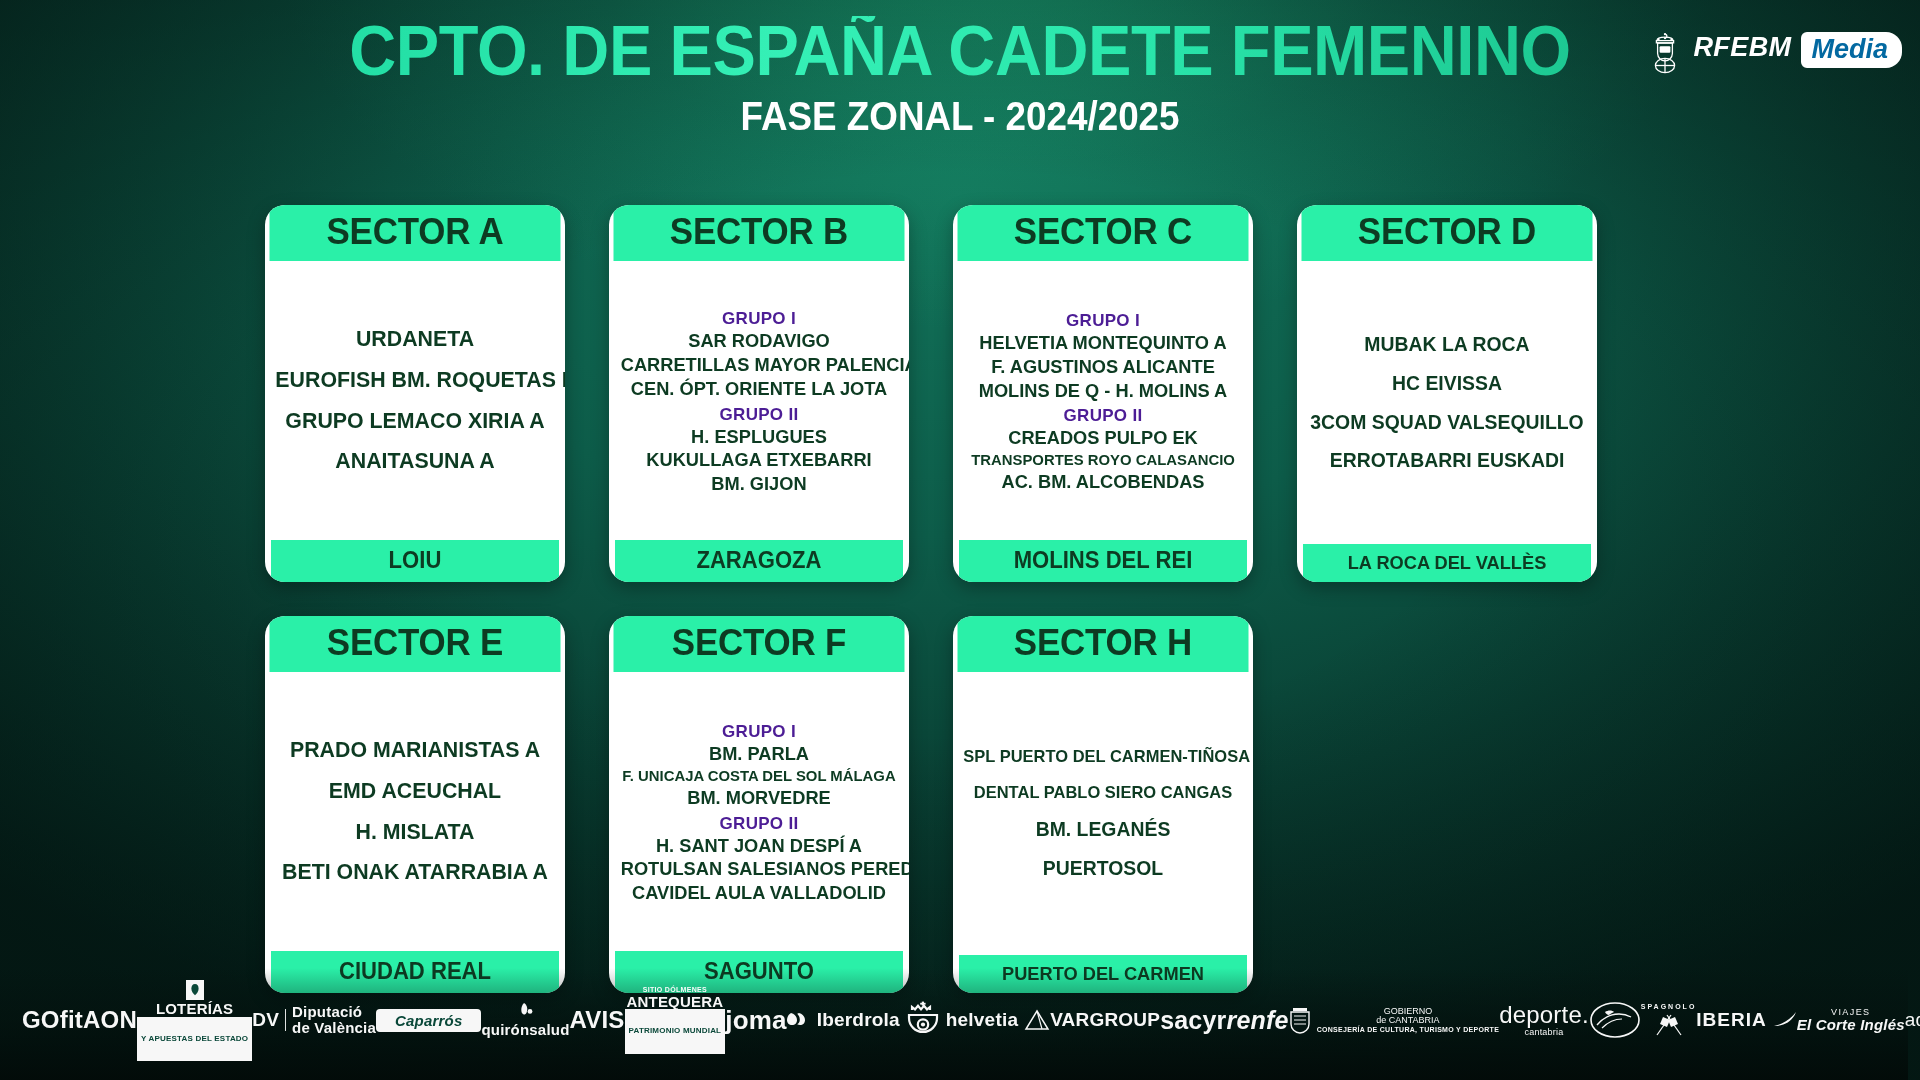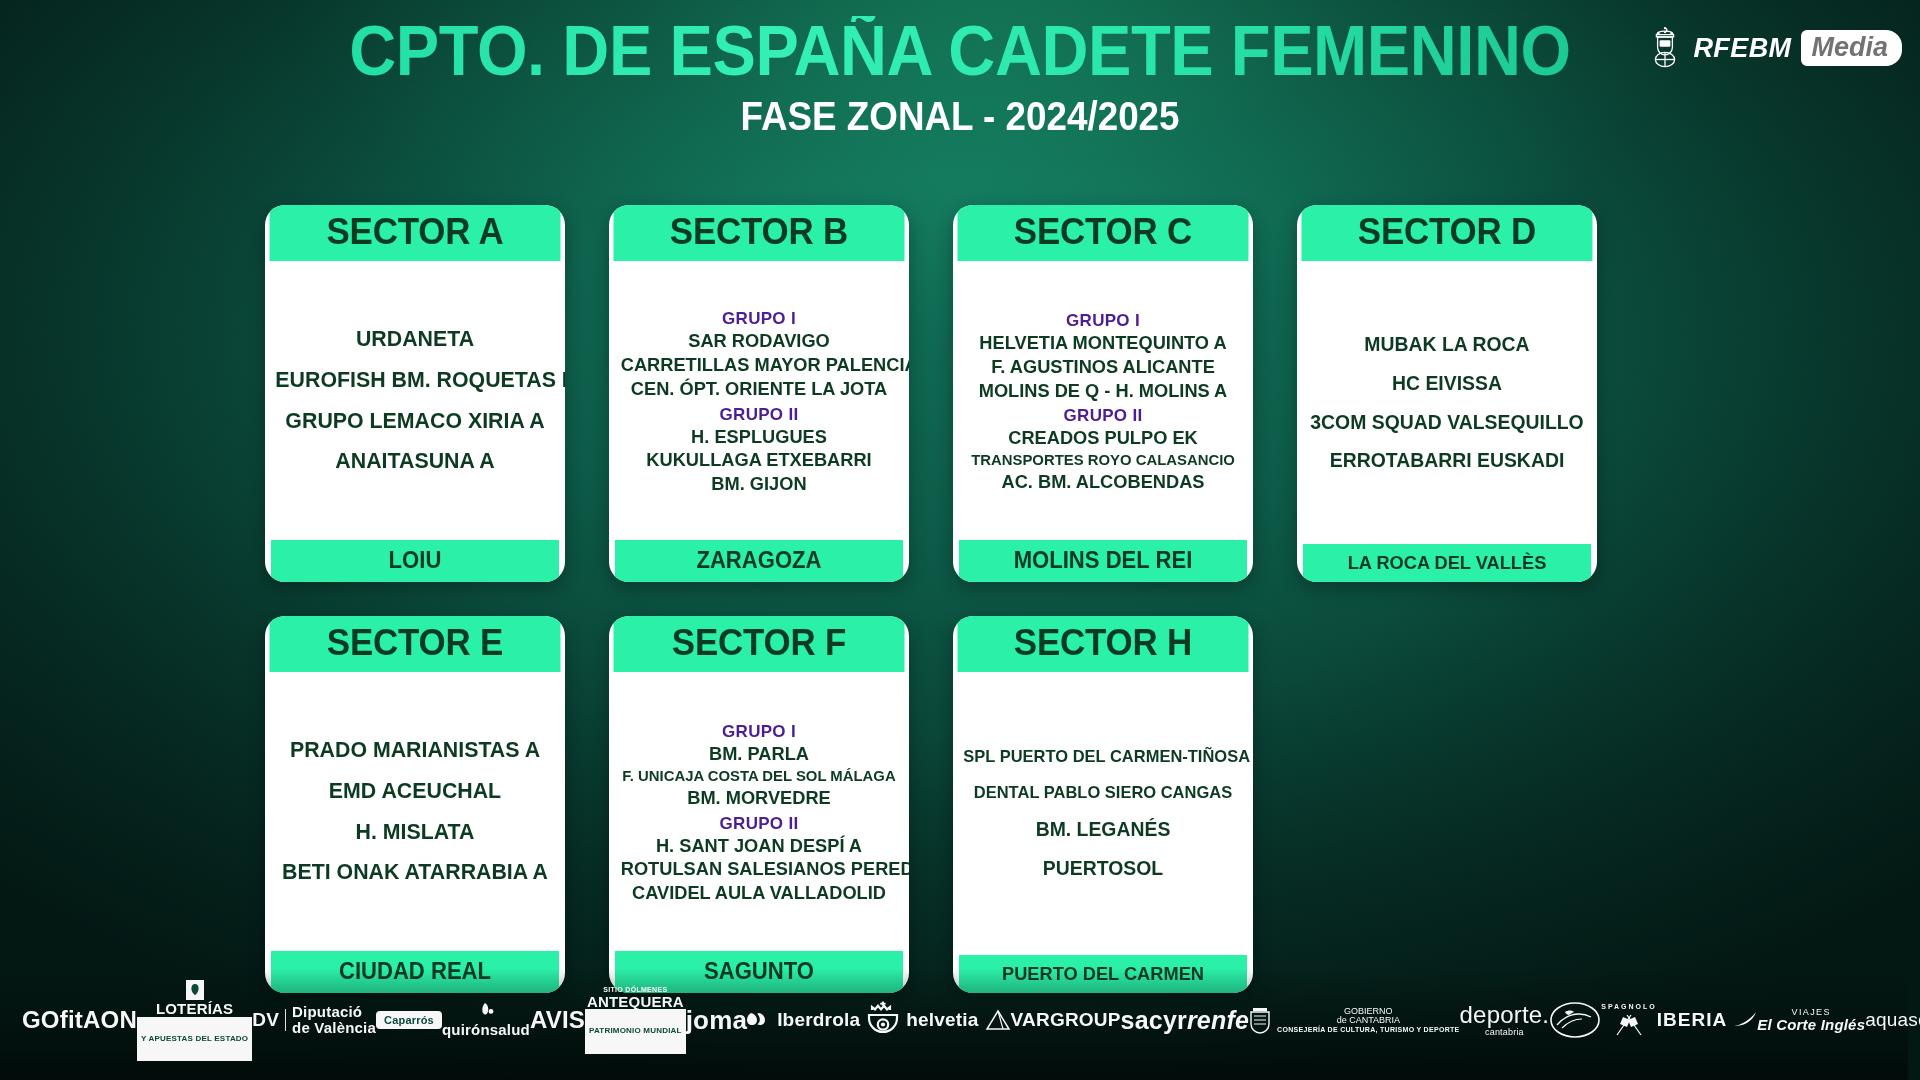--- a/index.html
+++ b/index.html
@@ -68,42 +68,42 @@
     color: #ffffff;
     text-transform: uppercase;
     letter-spacing: 0px;
     font-family: "Liberation Sans Narrow", "Liberation Sans", sans-serif;
     transform: scaleX(0.92);
   }
 
   
   .rfebm {
     position: absolute;
-    top: 24px;
+    top: 32px;
     right: 18px;
     display: flex;
-    align-items: center;
+    align-items: flex-start;
     gap: 10px;
     height: 48px;
   }
   .rfebm-crest {
     width: 36px; height: 44px;
     display: block;
   }
   .rfebm-word {
     font-size: 27px;
     font-weight: 900;
     font-style: italic;
     color: #ffffff;
     letter-spacing: 0.4px;
     font-family: "Liberation Sans", sans-serif;
   }
   .rfebm-media {
     background: #ffffff;
-    color: #737373;
+    color: #0369a1;
     font-size: 27px;
     font-weight: 900;
     font-style: italic;
     padding: 3px 14px 5px 10px;
     border-radius: 6px 16px 16px 6px;
     font-family: "Liberation Sans", sans-serif;
     line-height: 1.05;
   }
 
   
@@ -408,21 +408,21 @@
         <span class="sp-txt sp-med">DV</span>
         <span class="divider-v"></span>
         <div class="sp-stack" style="align-items:flex-start">
           <span class="sp-txt sp-sm">Diputació</span>
           <span class="sp-txt sp-sm">de València</span>
         </div>
       </div>
     </div>
 
     <div class="sponsor">
-      <span class="sp-badge" style="font-size:11px;padding:3px 8px;border-radius:4px">Caparrós</span>
+      <span class="sp-badge" style="font-size:15px;font-style:italic;padding:3px 19px;border-radius:4px">Caparrós</span>
     </div>
 
     <div class="sponsor">
       <div class="sp-stack">
         <svg width="20" height="20" viewBox="0 0 20 20">
           <path d="M9 1 c3.2 2 4 6 2.6 9.4 C10.6 12.8 8.6 13 7.4 11.6 5.6 9.4 6 4 9 1z" fill="#fff"></path>
           <circle cx="15" cy="9.4" r="2.4" fill="#fff"></circle>
         </svg>
         <span class="sp-txt sp-sm">quirónsalud</span>
       </div>

